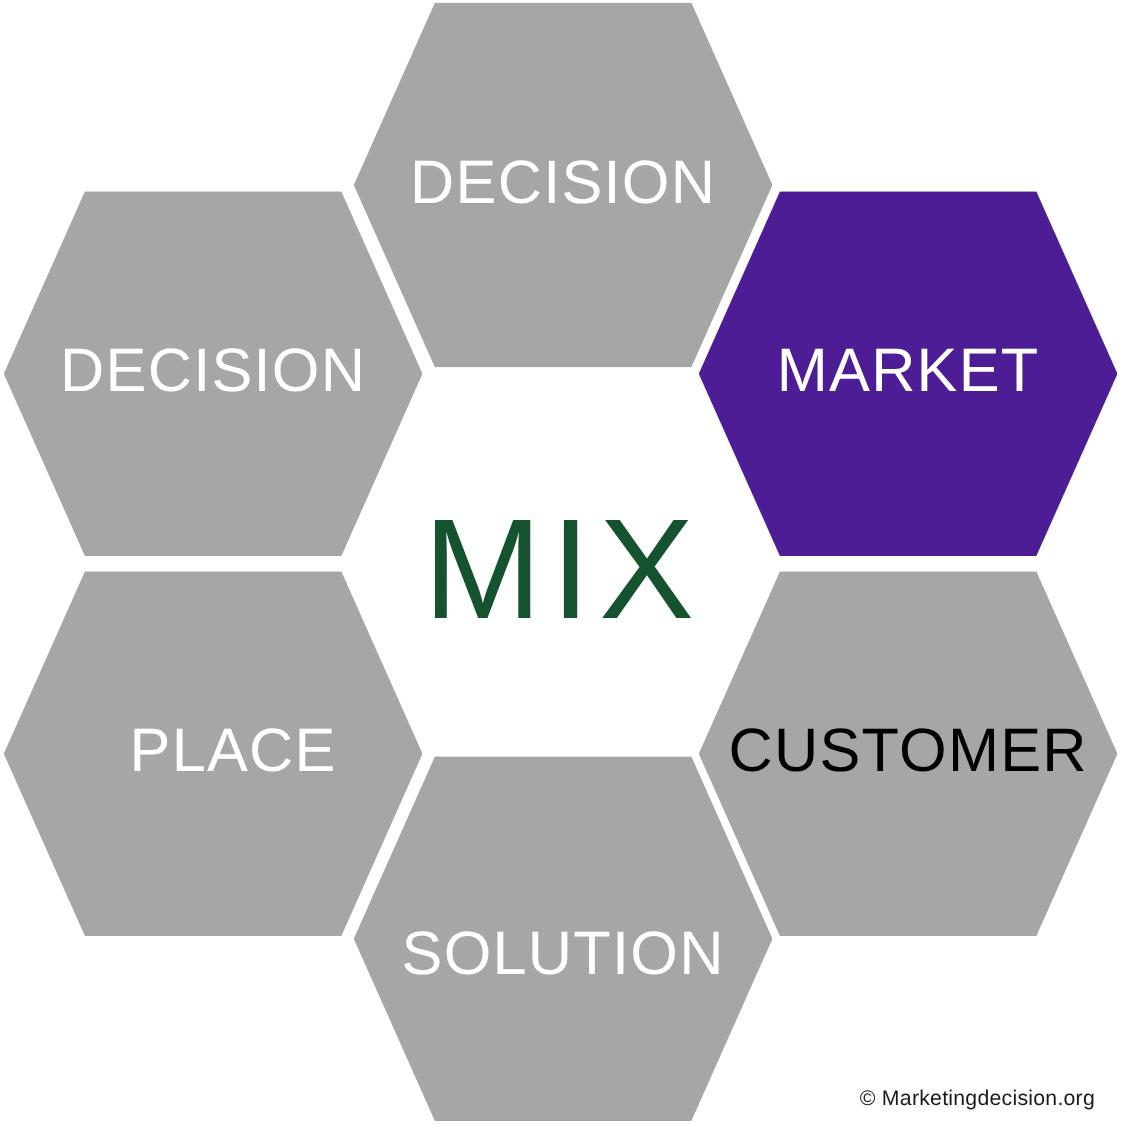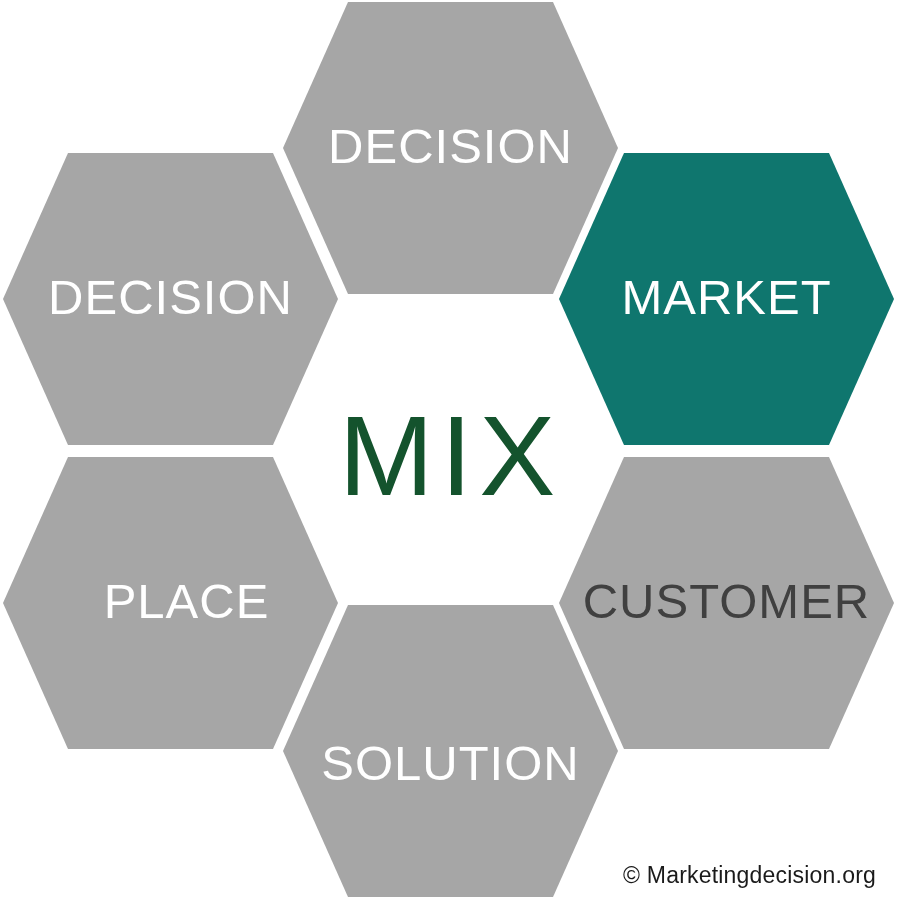--- a/index.html
+++ b/index.html
@@ -50,40 +50,40 @@
     justify-content: center;
     font-size: 114px;
     font-weight: 400;
     letter-spacing: 7px;
     line-height: 1;
   }
   .credit {
     position: absolute;
     right: 24px;
     bottom: 11px;
-    font-size: 23px;
+    font-size: 17px;
     letter-spacing: 0.2px;
     white-space: nowrap;
   }
 </style>
 </head>
 <body>
 
 <div class="canvas">
 
   <div class="hex hex-decision" style="background-color: rgb(166, 166, 166);">
     <span class="hex-label" style="color: rgb(255, 255, 255);">DECISION</span>
   </div>
 
-  <div class="hex hex-market" style="background-color: #0f766e;">
+  <div class="hex hex-market" style="background-color: #4c1d95;">
     <span class="hex-label" style="color: rgb(255, 255, 255);">MARKET</span>
   </div>
 
   <div class="hex hex-customer" style="background-color: rgb(166, 166, 166);">
-    <span class="hex-label" style="color: #404040; text-align: right;">CUSTOMER</span>
+    <span class="hex-label" style="color: #000000; text-align: right;">CUSTOMER</span>
   </div>
 
   <div class="hex hex-solution" style="background-color: rgb(166, 166, 166);">
     <span class="hex-label" style="color: rgb(255, 255, 255); margin-top: 28px;">SOLUTION</span>
   </div>
 
   <div class="hex hex-place" style="background-color: rgb(166, 166, 166);">
     <span class="hex-label" style="color: rgb(255, 255, 255); margin-left: 32px;">PLACE</span>
   </div>
 

